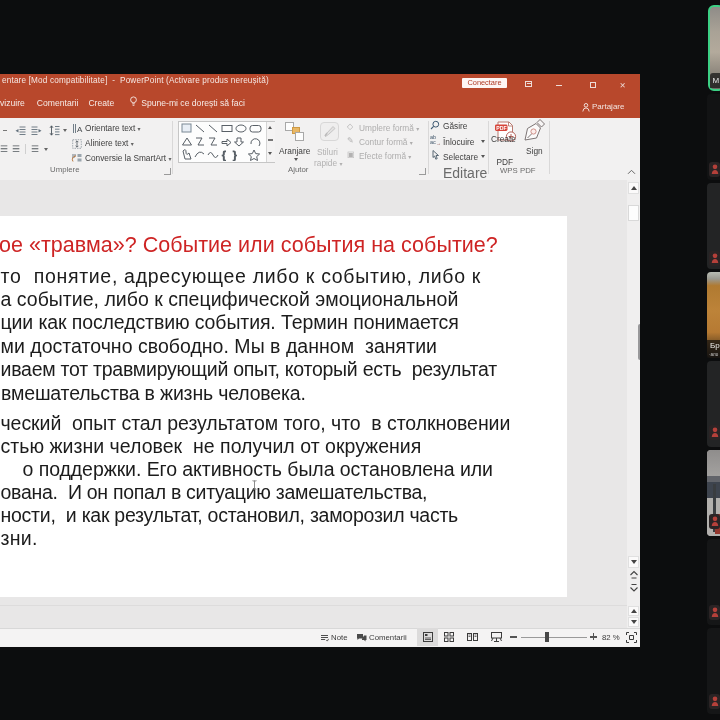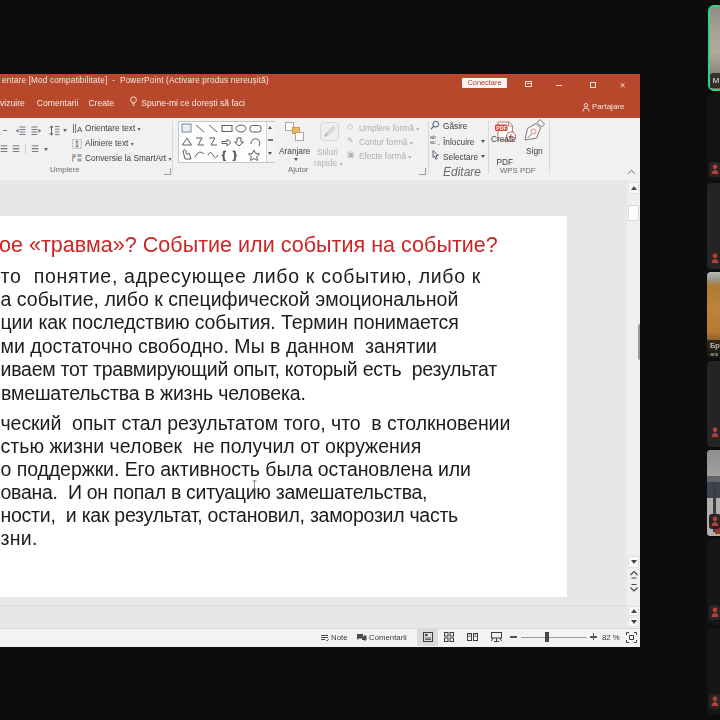--- a/index.html
+++ b/index.html
@@ -138,21 +138,21 @@
 <div class="abs" style="left:443px;top:121px;font-size:8.3px;color:#3d3d3d;">Găsire</div>
 <div class="abs" style="left:430px;top:135px;font-size:5.5px;color:#41576b;line-height:4.5px;">ab<br>ac</div>
 <div class="abs" style="left:436px;top:140px;font-size:5px;color:#8a4b42;">→</div>
 <div class="abs" style="left:443px;top:136.5px;font-size:8.3px;color:#3d3d3d;">Înlocuire</div>
 <div class="abs" style="left:481px;top:140px;border-left:2.5px solid transparent;border-right:2.5px solid transparent;border-top:3px solid #555;"></div>
 <svg class="abs" style="left:432px;top:150px;" width="8" height="10" viewBox="0 0 8 10">
     <path d="M1 0.5 L6.5 5.5 L4 5.5 L5.2 8.6 L3.8 9.2 L2.6 6 L1 7.5 Z" fill="none" stroke="#4a5a68" stroke-width="0.9"></path>
   </svg>
 <div class="abs" style="left:443px;top:151.5px;font-size:8.3px;color:#3d3d3d;">Selectare</div>
 <div class="abs" style="left:481px;top:155px;border-left:2.5px solid transparent;border-right:2.5px solid transparent;border-top:3px solid #555;"></div>
-<div class="abs" style="left:443px;top:165px;font-size:12px;color:#6b6b6b;font-style:italic;">Editare</div>
+<div class="abs" style="left:443px;top:165px;font-size:14px;color:#6b6b6b;">Editare</div>
 <div class="abs" style="left:488px;top:121px;width:1px;height:53px;background:#d9d8d8;"></div>
 
 <svg class="abs" style="left:494px;top:120px;" width="24" height="23" viewBox="0 0 24 23">
   <path d="M4 2 h11 l3.5 3.5 v14.5 h-14.5 Z" fill="#ffffff" stroke="#b87a70" stroke-width="1"></path>
   <path d="M14.5 2 v4 h4" fill="none" stroke="#b87a70" stroke-width="0.9"></path>
   <rect x="1" y="4.5" width="12.5" height="6.5" rx="1.4" fill="#d6453a"></rect>
   <text x="2.3" y="9.8" font-size="5.2" fill="#fff" font-family="Liberation Sans" font-weight="bold">PDF</text>
   <circle cx="17" cy="16.5" r="4.6" fill="#ffffff" stroke="#b4625a" stroke-width="1"></circle>
   <path d="M17 14 v5 M14.5 16.5 h5" stroke="#b4625a" stroke-width="1"></path>
 </svg>
@@ -179,21 +179,21 @@
 
 <div class="abs l" id="p1a" style="top:264.5px;letter-spacing:0.691px;">то&nbsp; понятие, адресующее либо к событию, либо к</div>
 <div class="abs l" id="p1b" style="top:287.9px;letter-spacing:0.019px;">а событие, либо к специфической эмоциональной</div>
 <div class="abs l" id="p1c" style="top:311.3px;letter-spacing:-0.109px;">ции как последствию события. Термин понимается</div>
 <div class="abs l" id="p1d" style="top:334.7px;letter-spacing:0.024px;">ми достаточно свободно. Мы в данном&nbsp; занятии</div>
 <div class="abs l" id="p1e" style="top:358.1px;letter-spacing:-0.245px;">иваем тот травмирующий опыт, который есть&nbsp; результат</div>
 <div class="abs l" id="p1f" style="top:381.5px;left:1px;letter-spacing:-0.171px;">вмешательства в жизнь человека.</div>
 
 <div class="abs l" id="p2a" style="top:411.6px;letter-spacing:-0.055px;">ческий&nbsp; опыт стал результатом того, что&nbsp; в столкновении</div>
 <div class="abs l" id="p2b" style="top:434.6px;letter-spacing:0.024px;">стью жизни человек&nbsp; не получил от окружения</div>
-<div class="abs l" id="p2c" style="top:457.6px;letter-spacing:-0.065px;">о поддержки. Его активность была остановлена или</div>
+<div class="abs l" id="p2c" style="top:457.6px;letter-spacing:-0.065px;padding-left:22px;">о поддержки. Его активность была остановлена или</div>
 <div class="abs l" id="p2d" style="top:480.6px;letter-spacing:-0.283px;">ована.&nbsp; И он попал в ситуацию замешательства,</div>
 <div class="abs l" id="p2e" style="top:503.6px;letter-spacing:-0.260px;">ности,&nbsp; и как результат, остановил, заморозил часть</div>
 <div class="abs l" id="p2f" style="top:526.6px;letter-spacing:0.300px;">зни.</div>
 
 <svg class="abs" style="left:251px;top:480px;" width="7" height="10" viewBox="0 0 7 10">
   <path d="M1.5 0.7 q2 0.8 2 0 q0 0.8 2 0 M3.5 0.7 v8.6 M1.5 9.3 q2 -0.8 2 0 q0 -0.8 2 0" stroke="#808080" stroke-width="0.9" fill="none"></path>
 </svg>
 
 <div class="abs" style="left:627px;top:180px;width:13px;height:448px;background:#f0efef;"></div>
 <div class="abs" style="left:628px;top:182px;width:11px;height:12px;background:#fbfafa;border:1px solid #e0e0e0;box-sizing:border-box;"></div>

